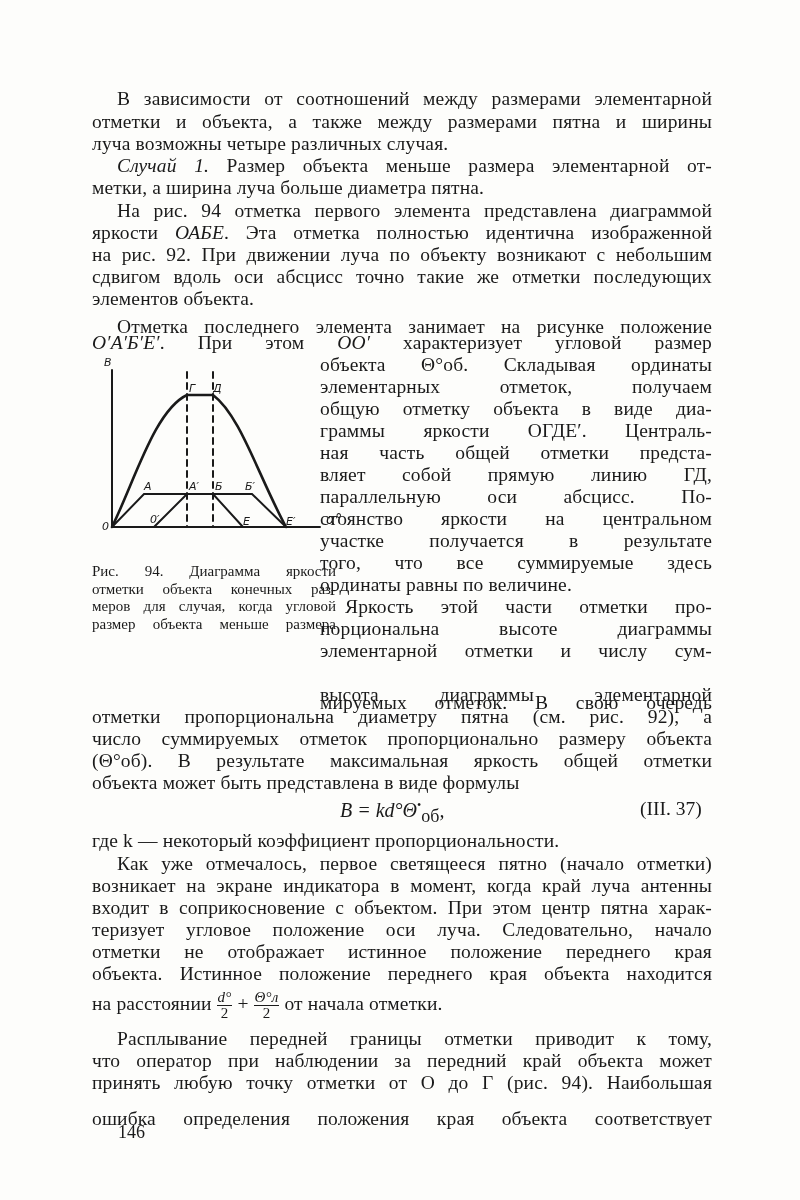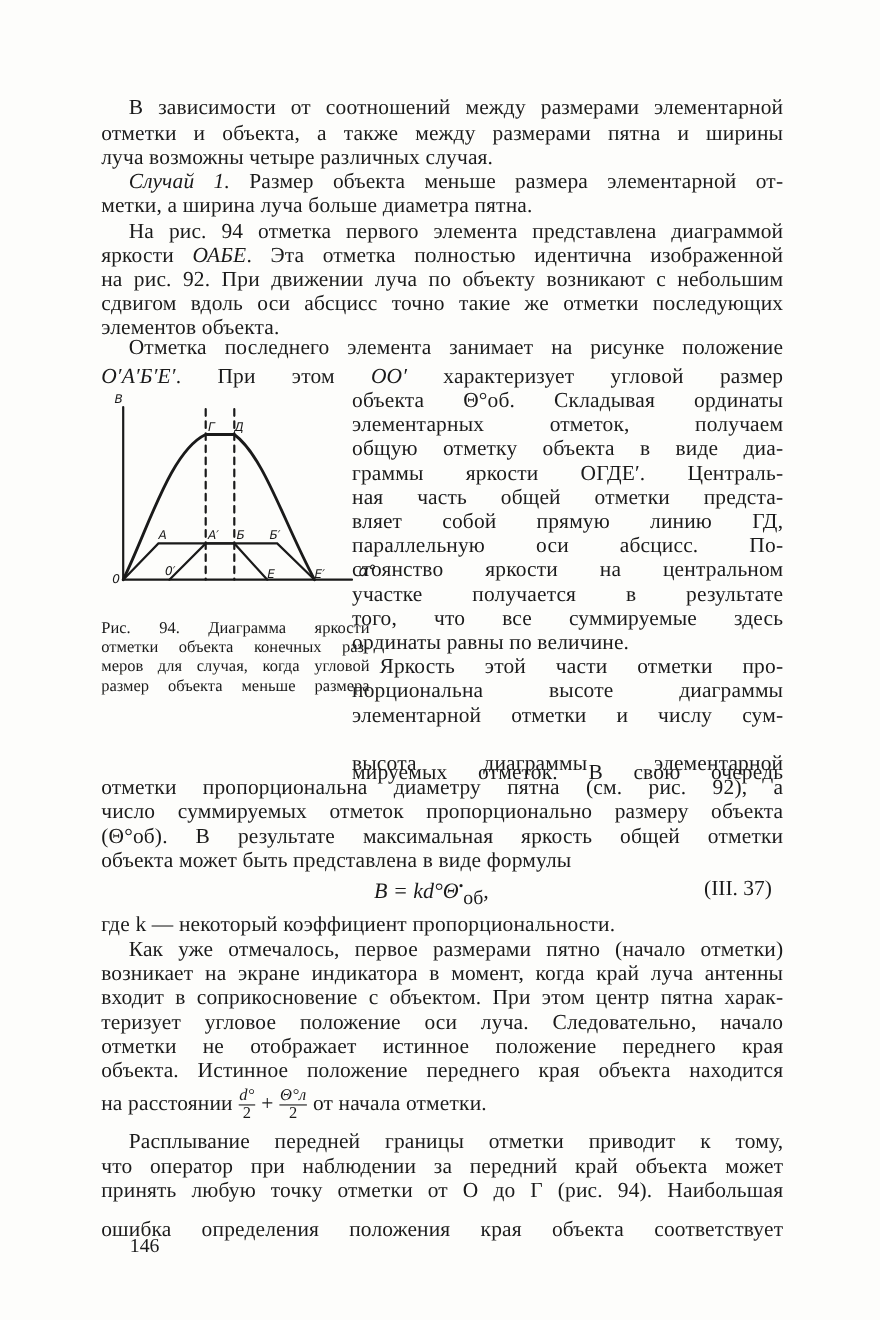--- a/index.html
+++ b/index.html
@@ -47,21 +47,21 @@
 <div class="line" style="top:177px; left:92px;">метки, а ширина луча больше диаметра пятна.</div>
 
 <div class="line j" style="top:200px; left:117px; width:595px;">На рис. 94 отметка первого элемента представлена диаграммой</div>
 <div class="line j" style="top:222px; left:92px; width:620px;">
   <span>яркости </span><span class="it">ОАБЕ</span><span>. Эта отметка полностью идентична изображенной</span>
 </div>
 <div class="line j" style="top:244px; left:92px; width:620px;">на рис. 92. При движении луча по объекту возникают с небольшим</div>
 <div class="line j" style="top:266px; left:92px; width:620px;">сдвигом вдоль оси абсцисс точно такие же отметки последующих</div>
 <div class="line" style="top:288px; left:92px;">элементов объекта.</div>
 
-<div class="line j" style="top:306px; left:117px; width:595px;">Отметка последнего элемента занимает на рисунке положение</div>
+<div class="line j" style="top:316px; left:117px; width:595px;">Отметка последнего элемента занимает на рисунке положение</div>
 <div class="line j" style="top:332px; left:92px; width:620px;">
   <span class="it">О′А′Б′Е′</span><span>. При этом </span><span class="it">ОО′</span><span> характеризует угловой размер</span>
 </div>
 
 <div class="line j right-col" style="top:354px;">объекта Θ°об. Складывая ординаты</div>
 <div class="line j right-col" style="top:376px;">элементарных отметок, получаем</div>
 <div class="line j right-col" style="top:398px;">общую отметку объекта в виде диа-</div>
 <div class="line j right-col" style="top:420px;">граммы яркости ОГДЕ′. Централь-</div>
 <div class="line j right-col" style="top:442px;">ная часть общей отметки предста-</div>
 <div class="line j right-col" style="top:464px;">вляет собой прямую линию ГД,</div>
@@ -112,21 +112,21 @@
 <div class="line j" style="top:750px; left:92px; width:620px;">(Θ°об). В результате максимальная яркость общей отметки</div>
 <div class="line" style="top:772px; left:92px;">объекта может быть представлена в виде формулы</div>
 
 <div class="formula" style="top:798px;">
   <span>B = kd°Θ</span><sup>•</sup><sub>об</sub><span>,</span>
 </div>
 <div class="eqnum" style="top:798px;">(III. 37)</div>
 
 <div class="line" style="top:830px; left:92px;">где k — некоторый коэффициент пропорциональности.</div>
 
-<div class="line j" style="top:853px; left:117px; width:595px;">Как уже отмечалось, первое размерами пятно (начало отметки)</div>
+<div class="line j" style="top:853px; left:117px; width:595px;">Как уже отмечалось, первое светящееся пятно (начало отметки)</div>
 <div class="line j" style="top:875px; left:92px; width:620px;">возникает на экране индикатора в момент, когда край луча антенны</div>
 <div class="line j" style="top:897px; left:92px; width:620px;">входит в соприкосновение с объектом. При этом центр пятна харак-</div>
 <div class="line j" style="top:919px; left:92px; width:620px;">теризует угловое положение оси луча. Следовательно, начало</div>
 <div class="line j" style="top:941px; left:92px; width:620px;">отметки не отображает истинное положение переднего края</div>
 <div class="line j" style="top:963px; left:92px; width:620px;">объекта. Истинное положение переднего края объекта находится</div>
 
 <div class="line" style="top:987px; left:92px; line-height:34px;">
   <span>на расстоянии </span><span class="frac"><span class="num">d°</span><span class="den">2</span></span><span> + </span><span class="frac"><span class="num">Θ°л</span><span class="den">2</span></span><span> от начала отметки.</span>
 </div>
 

